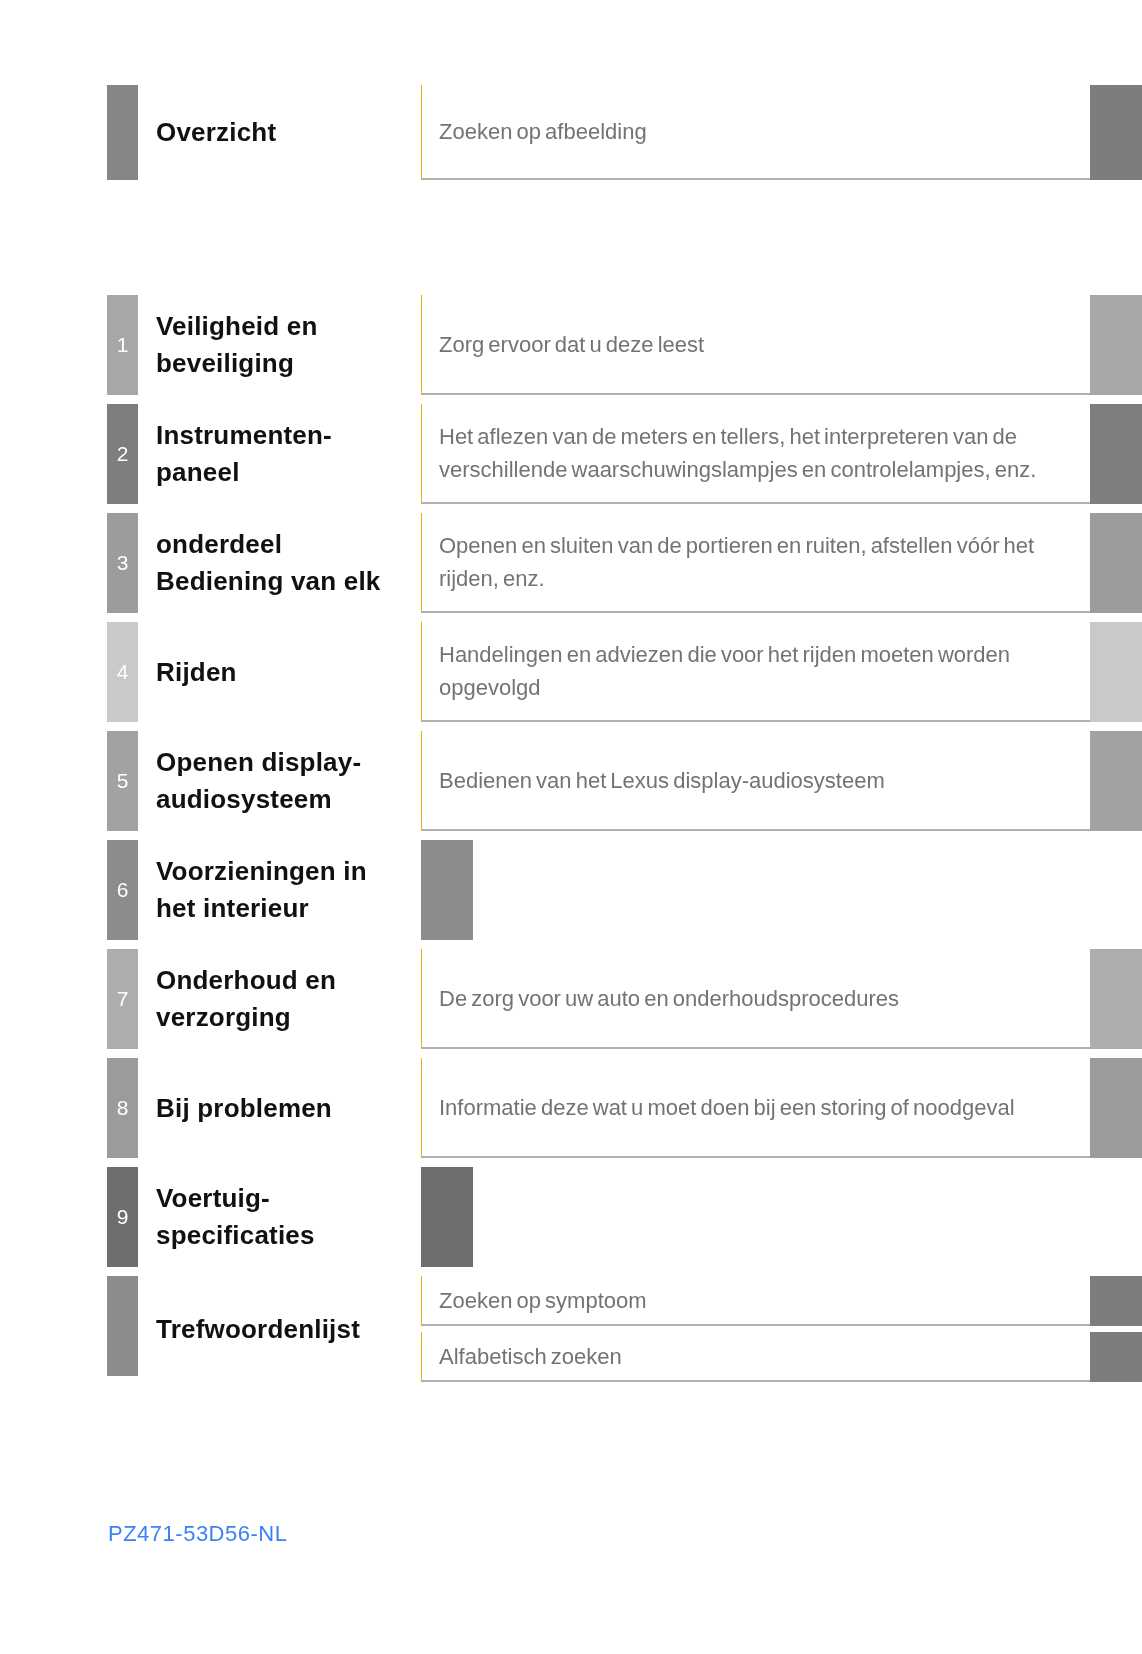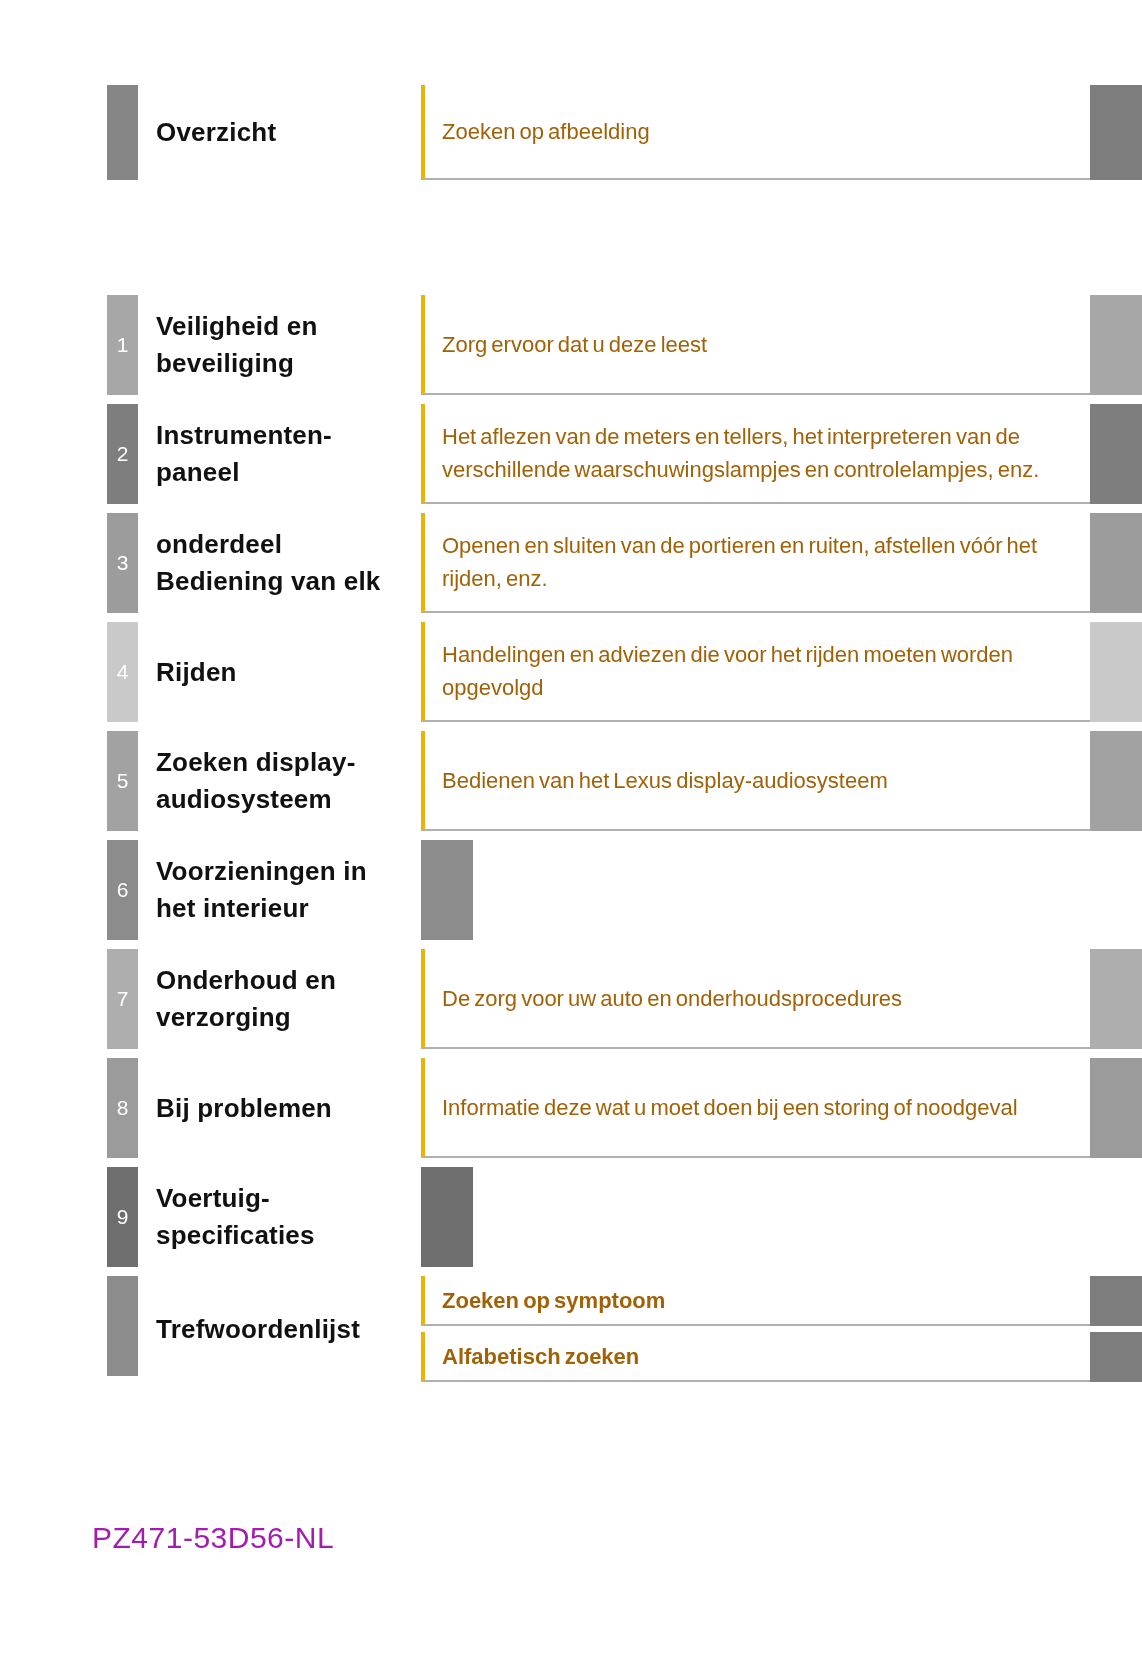--- a/index.html
+++ b/index.html
@@ -43,59 +43,58 @@
     justify-content: center;
     font-weight: bold;
     font-size: 26px;
     line-height: 37px;
     color: #111111;
     letter-spacing: 0.2px;
   }
   .box {
     flex: 1 1 auto;
     box-sizing: border-box;
-    border-left: 4px solid #eab308;
+    border-left: 1px solid #eab308;
     border-bottom: 2px solid #b0b0b0;
     display: flex;
     align-items: center;
     padding-left: 17px;
     padding-right: 6px;
     font-size: 22px;
     line-height: 33px;
-    color: #a16207;
+    color: #737373;
     word-spacing: -2px;
   }
   .tab-right {
     flex: 0 0 52px;
     width: 52px;
     background: #9a9a9a;
   }
   .index-row { height: 106px; margin-bottom: 0; }
   .index-row .tab-left { height: 100px; align-self: flex-start; }
   .index-col {
     flex: 1 1 auto;
     display: flex;
     flex-direction: column;
     justify-content: space-between;
   }
   .index-subrow {
     display: flex;
     align-items: stretch;
     height: 50px;
-    font-weight: bold;
   }
   .index-subrow .box { font-size: 22px; }
   .index-subrow .tab-right { flex: 0 0 52px; }
   .page-code {
     position: absolute;
-    left: 92px;
+    left: 108px;
     top: 1521px;
-    font-size: 30px;
+    font-size: 22px;
     letter-spacing: 0.5px;
-    color: #a21caf;
+    color: #3b82f6;
   }
 </style>
 </head>
 <body>
 
 <div class="page">
   <div class="content">
 
     <div class="row overview">
       <div class="tab-left" style="background: rgb(134, 134, 134);"></div>
@@ -160,21 +159,21 @@
       <span>Handelingen en adviezen die voor het rijden moeten worden opgevolgd</span>
     </div>
     <div class="tab-right" style="background: rgb(201, 201, 201);"></div>
   </div>
 
   <div class="row">
     <div class="tab-left" style="background: rgb(162, 162, 162);">
       <span>5</span>
     </div>
     <div class="heading">
-            <div>Zoeken display-</div>
+            <div>Openen display-</div>
             <div>audiosysteem</div>
           </div>
     <div class="box">
       <span>Bedienen van het Lexus display-audiosysteem</span>
     </div>
     <div class="tab-right" style="background: rgb(162, 162, 162);"></div>
   </div>
 
   <div class="row">
     <div class="tab-left" style="background: rgb(140, 140, 140);">

